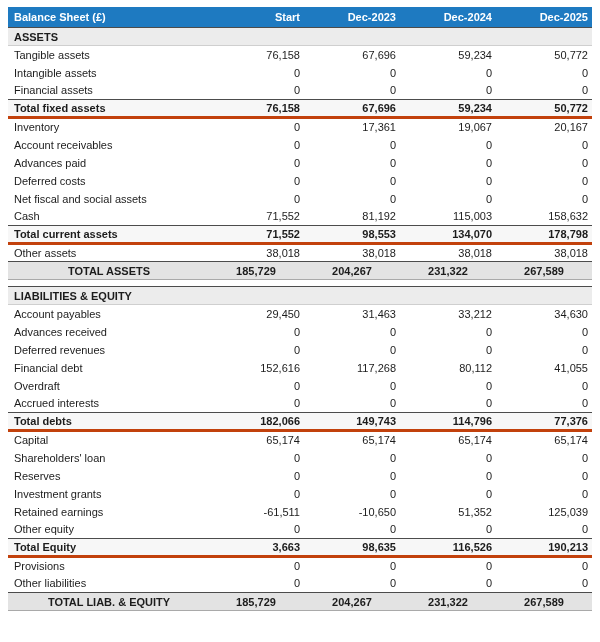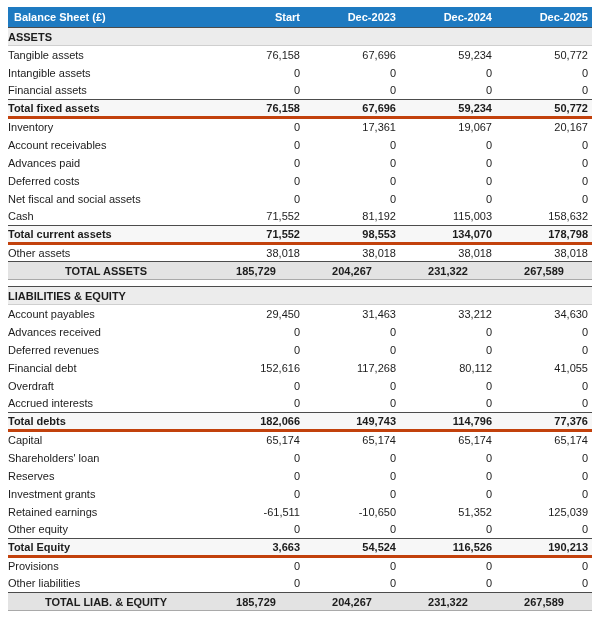--- a/index.html
+++ b/index.html
@@ -31,21 +31,21 @@
   }
   th.label-cell { text-align: left; padding-left: 6px; }
   .num-cell { text-align: right; }
   td {
     height: 18px;
     padding: 0 4px;
     white-space: nowrap;
     overflow: hidden;
     box-sizing: border-box;
   }
-  td.label-cell { padding-left: 0; text-align: left; margin-top: 46px; }
+  td.label-cell { padding-left: 6px; text-align: left; margin-top: 46px; }
   .row-item td { background: #ffffff; font-weight: 400; }
   .row-section td {
     background: #ececec;
     font-weight: 700;
     border-top: 1px solid #4c4c4c;
     border-bottom: 1px solid #cfcfcf;
   }
   .row-subtotal td {
     background: #f7f7f7;
     font-weight: 700;
@@ -283,21 +283,21 @@
         <tr class="row-item">
           <td class="label-cell">Other equity</td>
           <td class="num-cell">0</td>
           <td class="num-cell">0</td>
           <td class="num-cell">0</td>
           <td class="num-cell">0</td>
         </tr>
         <tr class="row-subtotal">
           <td class="label-cell">Total Equity</td>
           <td class="num-cell">3,663</td>
-          <td class="num-cell">54,524</td>
+          <td class="num-cell">98,635</td>
           <td class="num-cell">116,526</td>
           <td class="num-cell">190,213</td>
         </tr>
         <tr class="row-item">
           <td class="label-cell">Provisions</td>
           <td class="num-cell">0</td>
           <td class="num-cell">0</td>
           <td class="num-cell">0</td>
           <td class="num-cell">0</td>
         </tr>

